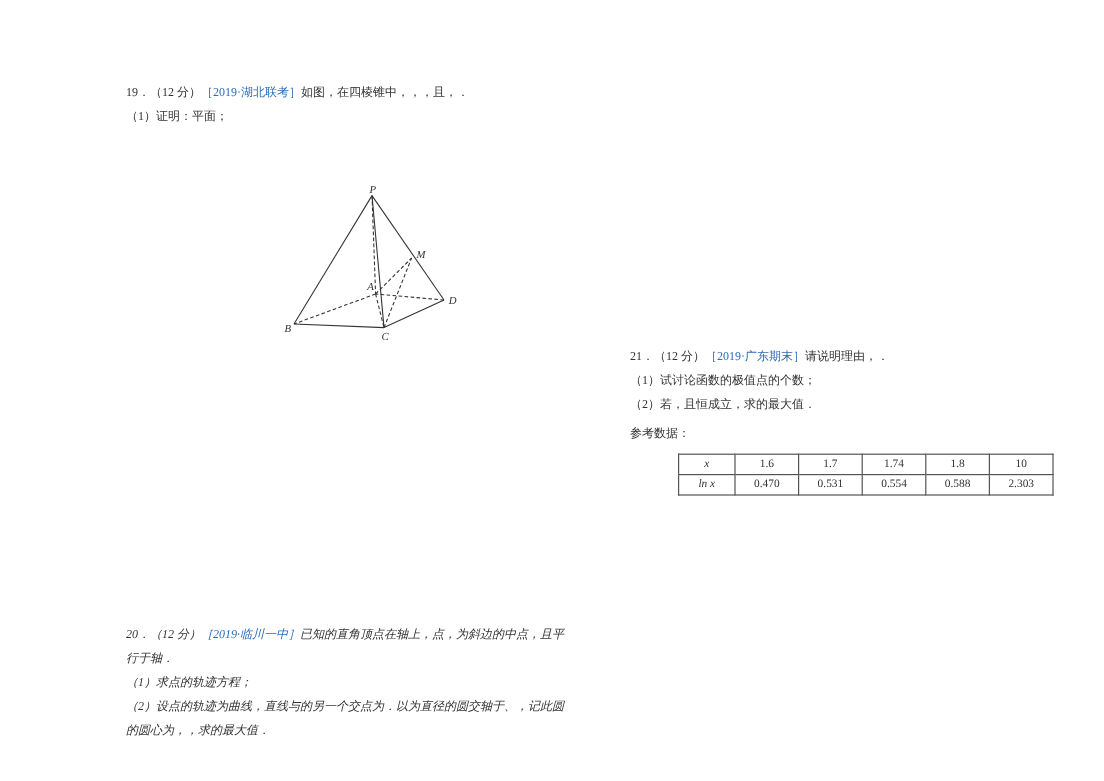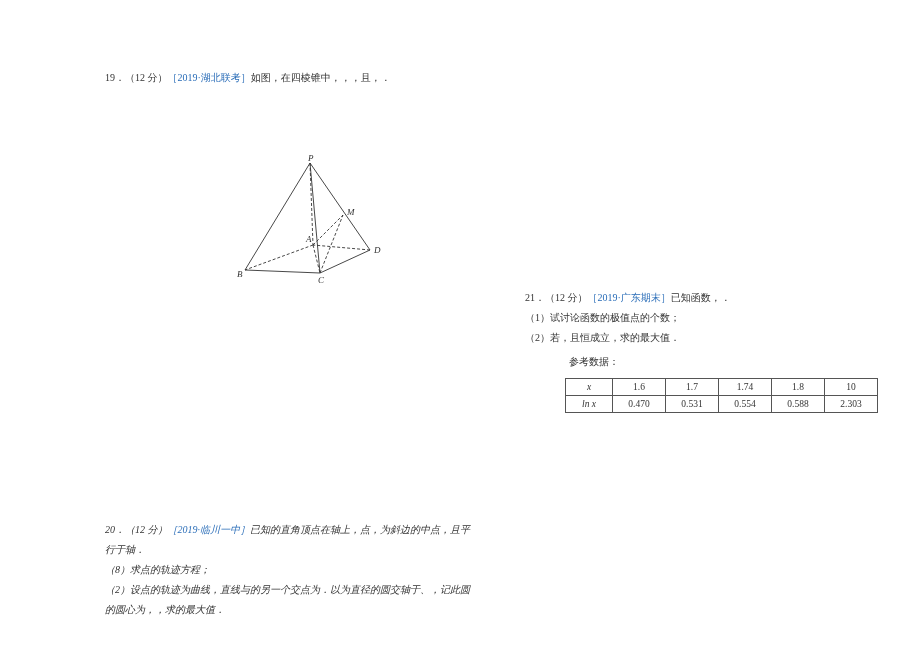--- a/index.html
+++ b/index.html
@@ -46,21 +46,20 @@
     .figure19 {
       position: absolute;
       left: 235px;
       top: 155px;
       width: 170px;
       height: 130px;
     }
     .ref-data {
       margin-top: 4px;
       margin-bottom: 6px;
-      margin-left: 44px;
     }
     table {
       border-collapse: collapse;
       margin-left: 40px;
       font-size: 9.5px;
     }
     td, th {
       border: 1px solid #555;
       padding: 3px 8px;
       text-align: center;
@@ -74,20 +73,21 @@
   </style>
 </head>
 <body>
 
 <div class="page">
 
   <div class="q19">
     <div class="line">
       <span>19．（12 分）</span><span class="link">［2019·湖北联考］</span><span>如图，在四棱锥中，，，且，．</span>
     </div>
+    <div class="line">（1）证明：平面；</div>
   </div>
 
   <div class="figure19">
     <svg viewBox="0 0 170 130" width="170" height="130">
       <g stroke="#333" stroke-width="0.9" fill="none">
 
         <line x1="10" y1="115" x2="85" y2="118"></line>
         <line x1="85" y1="118" x2="135" y2="95"></line>
         <line x1="135" y1="95" x2="78" y2="90" stroke-dasharray="3 2"></line>
         <line x1="78" y1="90" x2="10" y2="115" stroke-dasharray="3 2"></line>
@@ -110,27 +110,27 @@
         <text x="71" y="87">A</text>
         <text x="112" y="60">M</text>
       </g>
     </svg>
   </div>
 
   <div class="q20">
     <div class="line">
       <span>20．（12 分）</span><span class="link">［2019·临川一中］</span><span>已知的直角顶点在轴上，点，为斜边的中点，且平行于轴．</span>
     </div>
-    <div class="line">（8）求点的轨迹方程；</div>
+    <div class="line">（1）求点的轨迹方程；</div>
     <div class="line">（2）设点的轨迹为曲线，直线与的另一个交点为．以为直径的圆交轴于、，记此圆的圆心为，，求的最大值．</div>
   </div>
 
   <div class="q21">
     <div class="line">
-      <span>21．（12 分）</span><span class="link">［2019·广东期末］</span><span>已知函数，．</span>
+      <span>21．（12 分）</span><span class="link">［2019·广东期末］</span><span>请说明理由，．</span>
     </div>
     <div class="line">（1）试讨论函数的极值点的个数；</div>
     <div class="line">（2）若，且恒成立，求的最大值．</div>
     <div class="line ref-data">参考数据：</div>
 
     <table>
       <tbody>
           <tr>
         <td class="rowhead">x</td>
         <td>1.6</td>

